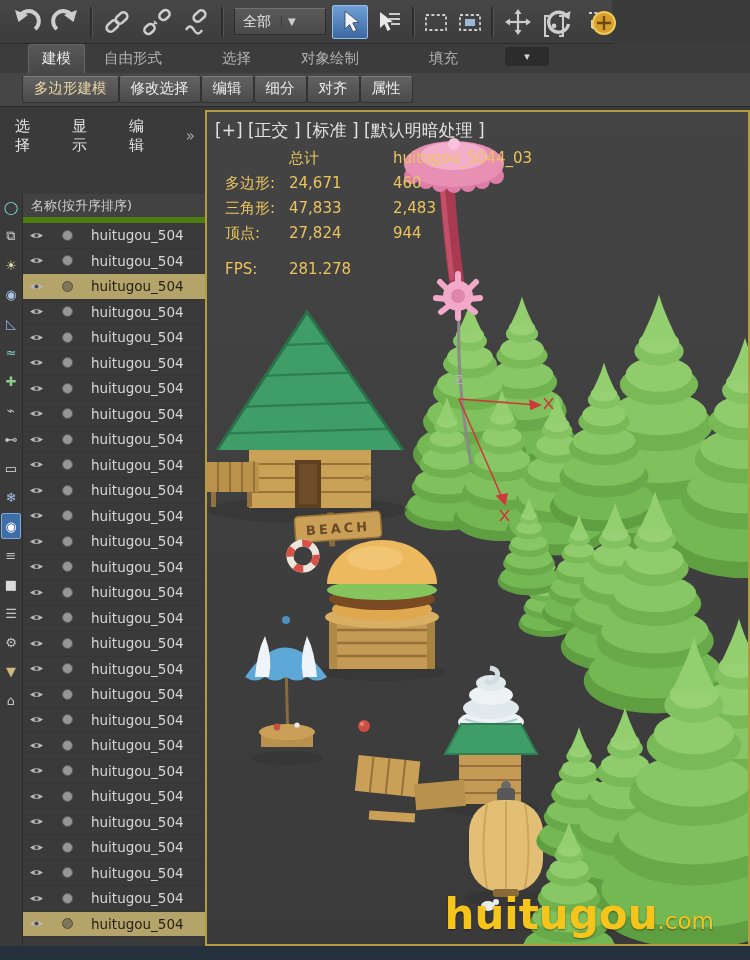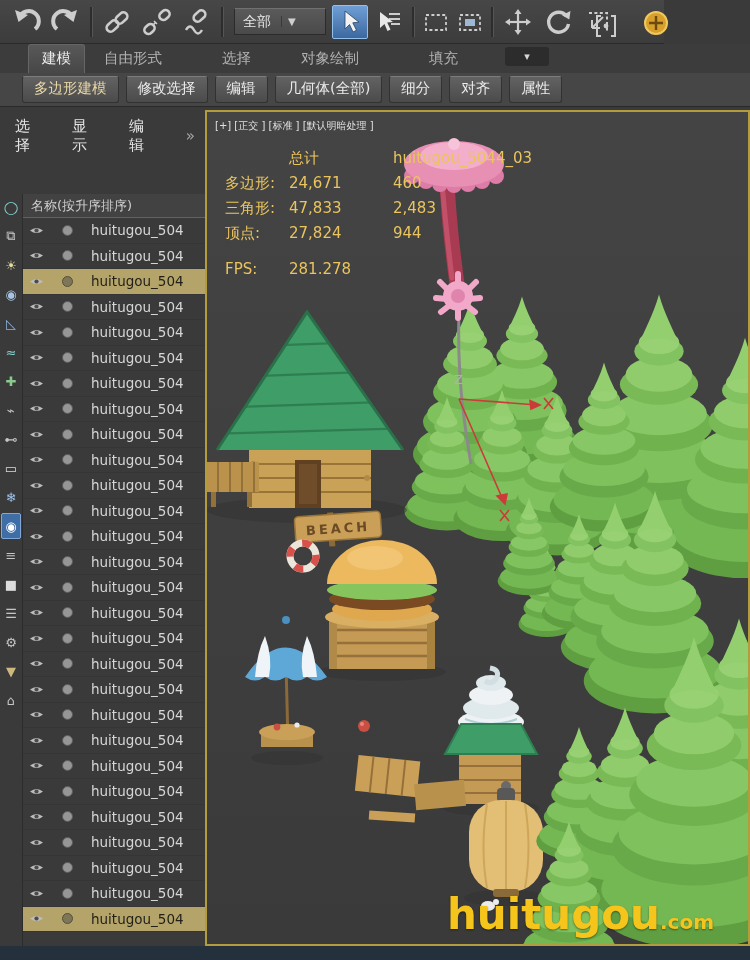--- a/index.html
+++ b/index.html
@@ -3,21 +3,21 @@
 <meta charset="utf-8">
 <style>
   html,body{margin:0;padding:0}
   body{
     width:750px;height:960px;position:relative;overflow:hidden;
     background:#3a3a3a;
     font-family:"DejaVu Sans","Liberation Sans",sans-serif;
     -webkit-font-smoothing:antialiased;
   }
   
-  .tb{position:absolute;left:0;top:0;width:664px;height:44px;
+  .tb{position:absolute;left:0;top:0;width:612px;height:44px;
       background:linear-gradient(#474747,#3c3c3c);border-bottom:1px solid #2a2a2a;
       display:flex;align-items:center;padding-left:6px;box-sizing:border-box}
   .tbi{width:40px;height:36px;display:flex;align-items:center;justify-content:center;flex:0 0 auto}
   .tbi.small{width:34px}
   .tbi.active{background:linear-gradient(#6f9fd6,#3c689f);border:1px solid #8fc0ee;border-radius:2px;width:34px;height:32px}
   .tbsep{width:2px;height:30px;margin:0 4px;background:#2d2d2d;border-right:1px solid #555;flex:0 0 auto}
   .dd{height:25px;min-width:78px;background:linear-gradient(#5a5a5a,#4a4a4a);
       border:1px solid #2b2b2b;border-top-color:#707070;display:flex;align-items:center;
       color:#e6e6e6;font-size:14px;padding:0 4px 0 8px;margin:0 6px;flex:0 0 auto}
   .dd-arrow{margin-left:10px;padding-left:6px;border-left:1px solid #3a3a3a;font-size:10px;color:#cfcfcf}
@@ -27,61 +27,61 @@
   .rtabs{position:absolute;left:0;top:44px;width:750px;height:29px;background:#3c3c3c;
          display:flex;align-items:center;padding-left:28px;box-sizing:border-box}
   .rtab{padding:4px 13px 5px;font-size:14.5px;color:#b2b2b2;white-space:nowrap}
   .rtab.active{background:linear-gradient(#585858,#474747);border:1px solid #666;border-bottom-color:#393939;
                border-radius:3px 3px 0 0;color:#ededed}
   .rtab.m1{margin-left:6px}.rtab.m2{margin-left:34px}.rtab.m3{margin-left:24px}.rtab.m4{margin-left:44px}
   .rmin{margin:0 0 4px 34px;width:44px;height:19px;background:#2c2c2c;border-radius:3px;
         display:flex;align-items:center;justify-content:center;color:#d8d8d8;font-size:11px}
   
   .rpanels{position:absolute;left:0;top:73px;width:750px;height:34px;background:#464646;
-           border-bottom:1px solid #292929;display:flex;align-items:center;gap:7px;
+           border-bottom:1px solid #292929;display:flex;align-items:center;
            padding-left:22px;box-sizing:border-box}
   .pbtn{height:25px;padding:0 11px;background:linear-gradient(#626262,#4b4b4b);
         border:1px solid #323232;border-top-color:#7c7c7c;border-radius:3px;
         color:#ececec;font-size:14.5px;line-height:23px;white-space:nowrap}
   .pbtn.first{color:#ead9a6}
   
   .etabs{position:absolute;left:0;top:111px;width:205px;height:49px;display:flex;
          align-items:center;gap:27px;padding-left:15px;box-sizing:border-box}
   .etab{font-size:15px;color:#e4e4e4;font-weight:500}
   .ecollapse{margin-left:auto;margin-right:10px;color:#aaa;font-size:15px}
   .explorer{position:absolute;left:0;top:160px;width:205px;height:786px}
   .strip{position:absolute;left:0;top:34px;width:22px;display:flex;flex-direction:column;
          align-items:center;gap:3px}
   .ficon{width:20px;height:26px;display:flex;align-items:center;justify-content:center;
          font-size:13px;color:#c6c6c6}
   .ficon.active{background:#3f6ea6;border:1px solid #7fa8d8;border-radius:2px;box-sizing:border-box}
   .list-wrap{position:absolute;left:22px;top:34px;width:183px;bottom:0;background:#3a3a3a;
              border-left:1px solid #2c2c2c;overflow:hidden}
-  .list-header{height:23px;background:#424242;border-bottom:1px solid #4d7c0f;color:#cfcfcf;
+  .list-header{height:23px;background:#424242;border-bottom:6px solid #4d7c0f;color:#cfcfcf;
                font-size:13px;line-height:23px;padding-left:8px;white-space:nowrap}
   .lrow{height:25.5px;display:flex;align-items:center;gap:18px;padding-left:6px;
         border-bottom:1px solid #353535;box-sizing:border-box;white-space:nowrap;overflow:hidden}
   .lrow-label{color:#d6d6d6;font-size:13.5px}
   .dot{width:9px;height:9px;border-radius:50%;background:#969696;border:1px solid #5a5a5a;flex:0 0 auto}
   .lrow.hl{background:#b5a469}
   .lrow.hl .lrow-label{color:#201f18}
   .lrow.hl .dot{background:#7e7657;border-color:#55503a}
   
   .viewport{position:absolute;left:205px;top:110px;width:545px;height:836px;
             background:#3f3f3f;border:2px solid #b39c3d;box-sizing:border-box;overflow:hidden}
   .scene{position:absolute;left:0;top:0;width:100%;height:100%}
-  .vp-label{position:absolute;left:8px;top:7px;color:#e0e0e0;font-size:10px;white-space:nowrap}
+  .vp-label{position:absolute;left:8px;top:7px;color:#e0e0e0;font-size:17px;white-space:nowrap}
   .stats{position:absolute;left:18px;top:34px;color:#eac45e;font-size:15px;line-height:25px}
   .srow{display:flex;white-space:nowrap}
   .srow .c1{width:64px}
   .srow .c2{width:104px}
   .srow.fps{margin-top:11px}
   .watermark{position:absolute;right:34px;bottom:8px;color:#f6c51b;font-weight:bold;
              font-size:42px;line-height:1;text-shadow:0 1px 2px rgba(0,0,0,.45);white-space:nowrap}
-  .watermark .tld{font-size:20px;font-weight:bold}
+  .watermark .tld{font-size:23px;font-weight:normal}
   
   .bottombar{position:absolute;left:0;top:946px;width:750px;height:14px;background:#25303d}
   svg text{font-family:"DejaVu Sans","Liberation Sans",sans-serif}
 </style>
 </head>
 <body>
 
 <div class="tb">
   <div class="tbi">
     <svg width="30" height="28" viewBox="0 0 30 28">
@@ -200,21 +200,20 @@
   <div class="rtab m2">选择</div>
   <div class="rtab m3">对象绘制</div>
   <div class="rtab m4">填充</div>
   <div class="rmin">▾</div>
 </div>
 
 <div class="rpanels">
   <div class="pbtn first">多边形建模</div>
   <div class="pbtn">修改选择</div>
   <div class="pbtn">编辑</div>
-  <div class="pbtn">几何体(全部)</div>
   <div class="pbtn">细分</div>
   <div class="pbtn">对齐</div>
   <div class="pbtn">属性</div>
 </div>
 
 <div class="etabs">
   <div class="etab">选择</div>
   <div class="etab">显示</div>
   <div class="etab">编辑</div>
   <div class="ecollapse">»</div>

